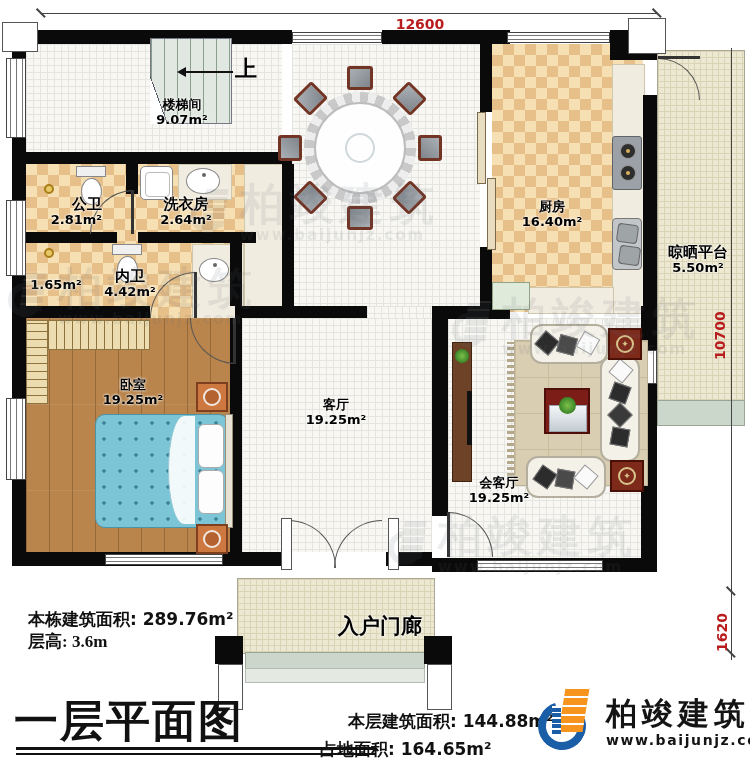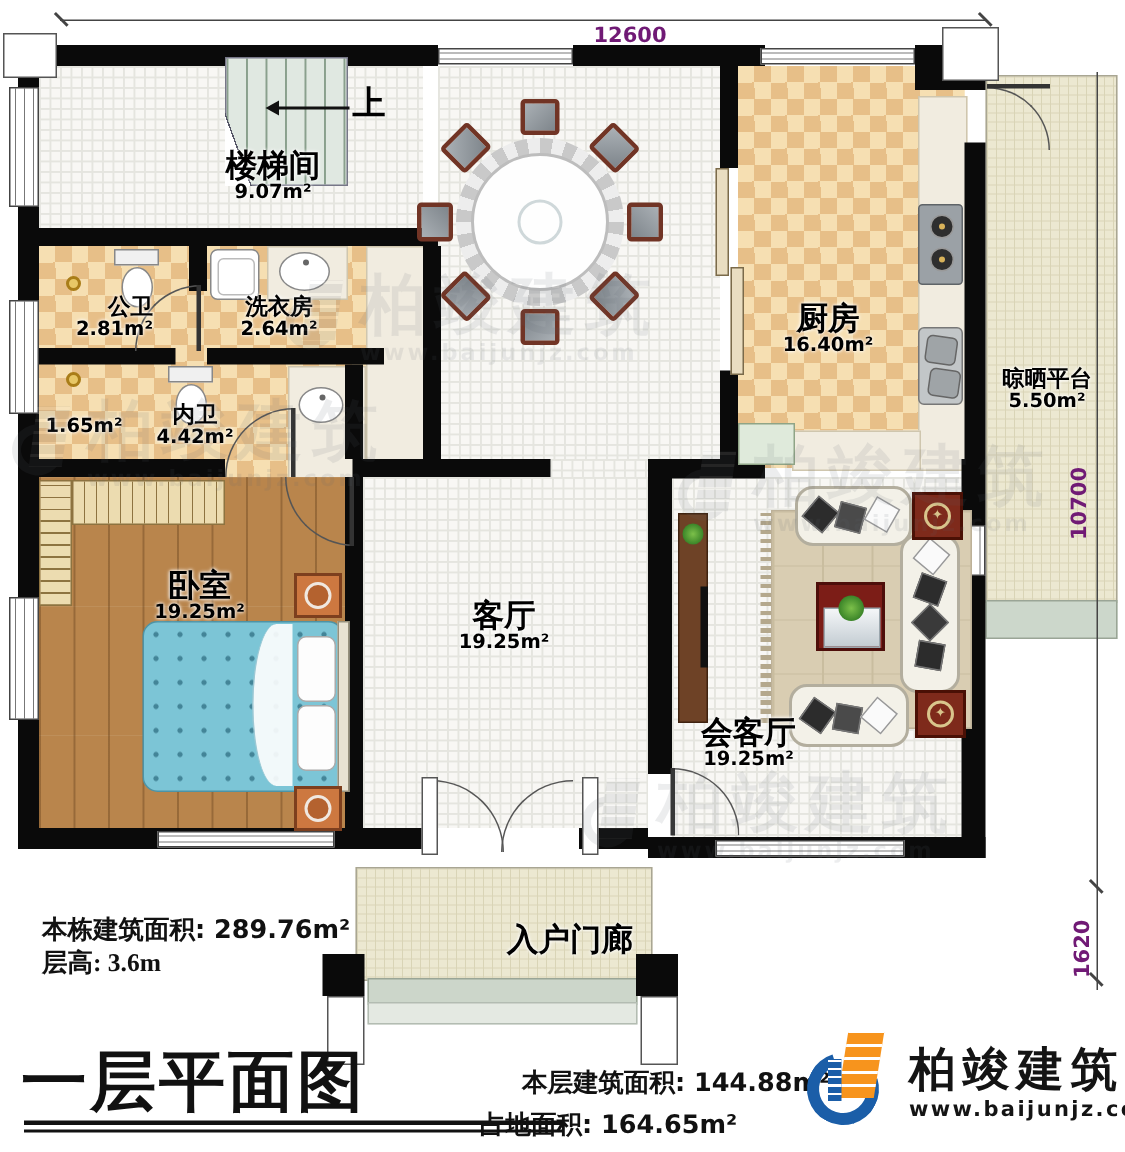--- a/index.html
+++ b/index.html
@@ -31,23 +31,23 @@
   
   .stairs{background:#e0e8e1;border:1px solid #778; 
     background-image:linear-gradient(90deg,#8aa08d 1px,transparent 1px);background-size:13px 100%;}
   .stairs:after{content:"";position:absolute;left:-1px;top:-1px;width:34px;height:86px;
     background:linear-gradient(70deg,#fff 0 26%,#556 26%,#556 27.5%,transparent 27.5%);}
   .arrowline{height:2px;background:#111;}
   .arrowhead{width:0;height:0;border-top:5px solid transparent;border-bottom:5px solid transparent;border-right:9px solid #111;}
   
   .rlabel{position:absolute;text-align:center;color:#000;line-height:1.15;
     text-shadow:0 0 2px #fff,0 0 3px #fff;}
-  .rlabel .rn{font-size:21px;font-weight:bold;}
+  .rlabel .rn{font-size:13px;font-weight:bold;}
   .rlabel .ra{font-size:13px;font-weight:bold;}
-  .dimtxt{font-size:14px;font-weight:bold;color:#701a75;}
+  .dimtxt{font-size:14px;font-weight:bold;color:#b91c1c;}
   .vdim{writing-mode:vertical-rl;transform:rotate(180deg);}
   .dimline-h{border-top:1px solid #444;}
   .dimline-v{border-left:1px solid #444;}
   .tick{width:12px;height:1.5px;background:#444;transform:rotate(45deg);}
   
   .sofa{background:#f3f1e8;border:2px solid #b3ae9e;border-radius:12px;box-sizing:border-box;}
   .pillow{position:absolute;width:16px;height:16px;background:#2c2c2c;border:1px solid #777;}
   .chair{position:absolute;width:26px;height:24px;background:linear-gradient(135deg,#aab0b5,#7e858b);
     border:3px solid #713425;border-radius:3px;box-sizing:border-box;}
   .fixture{background:#fff;border:1.5px solid #888;box-sizing:border-box;}

